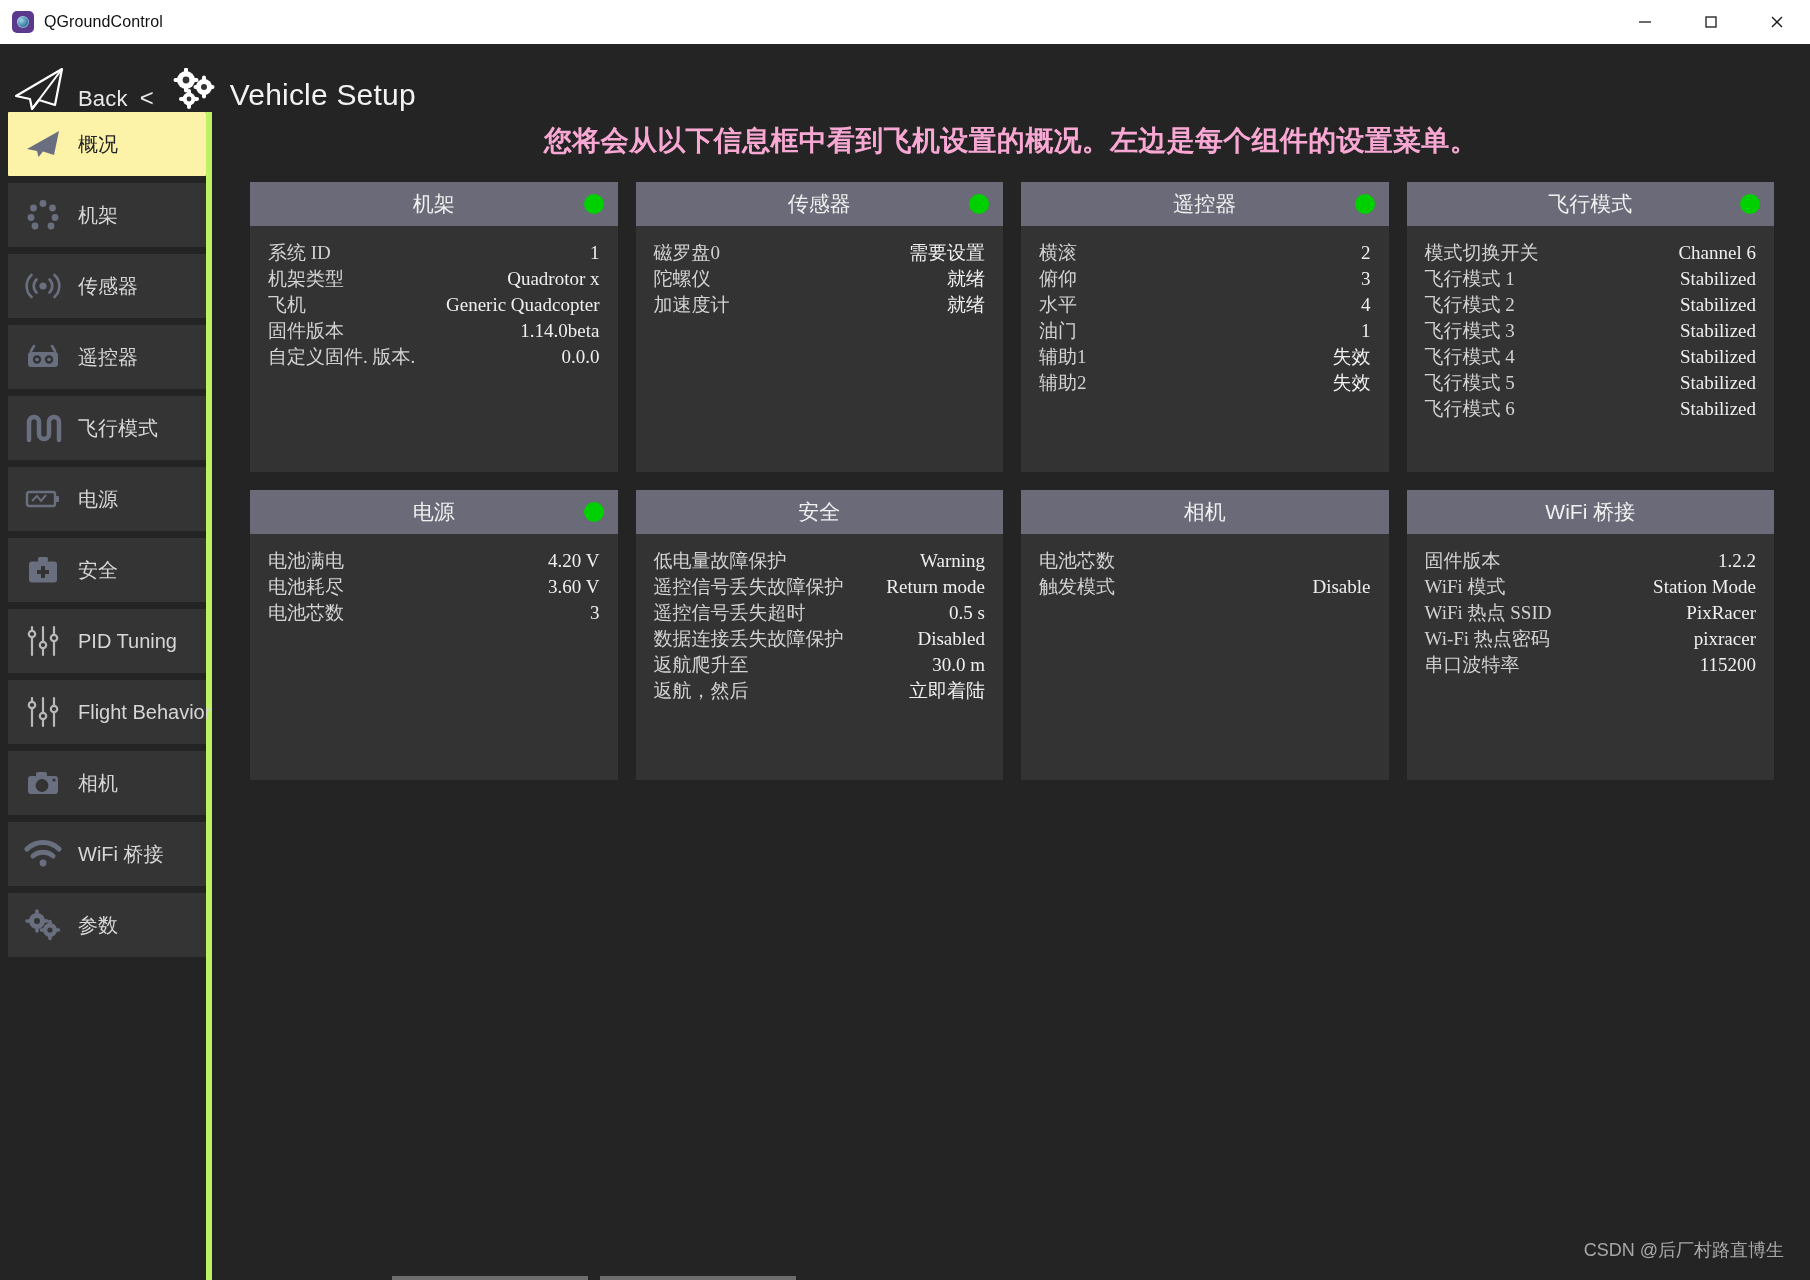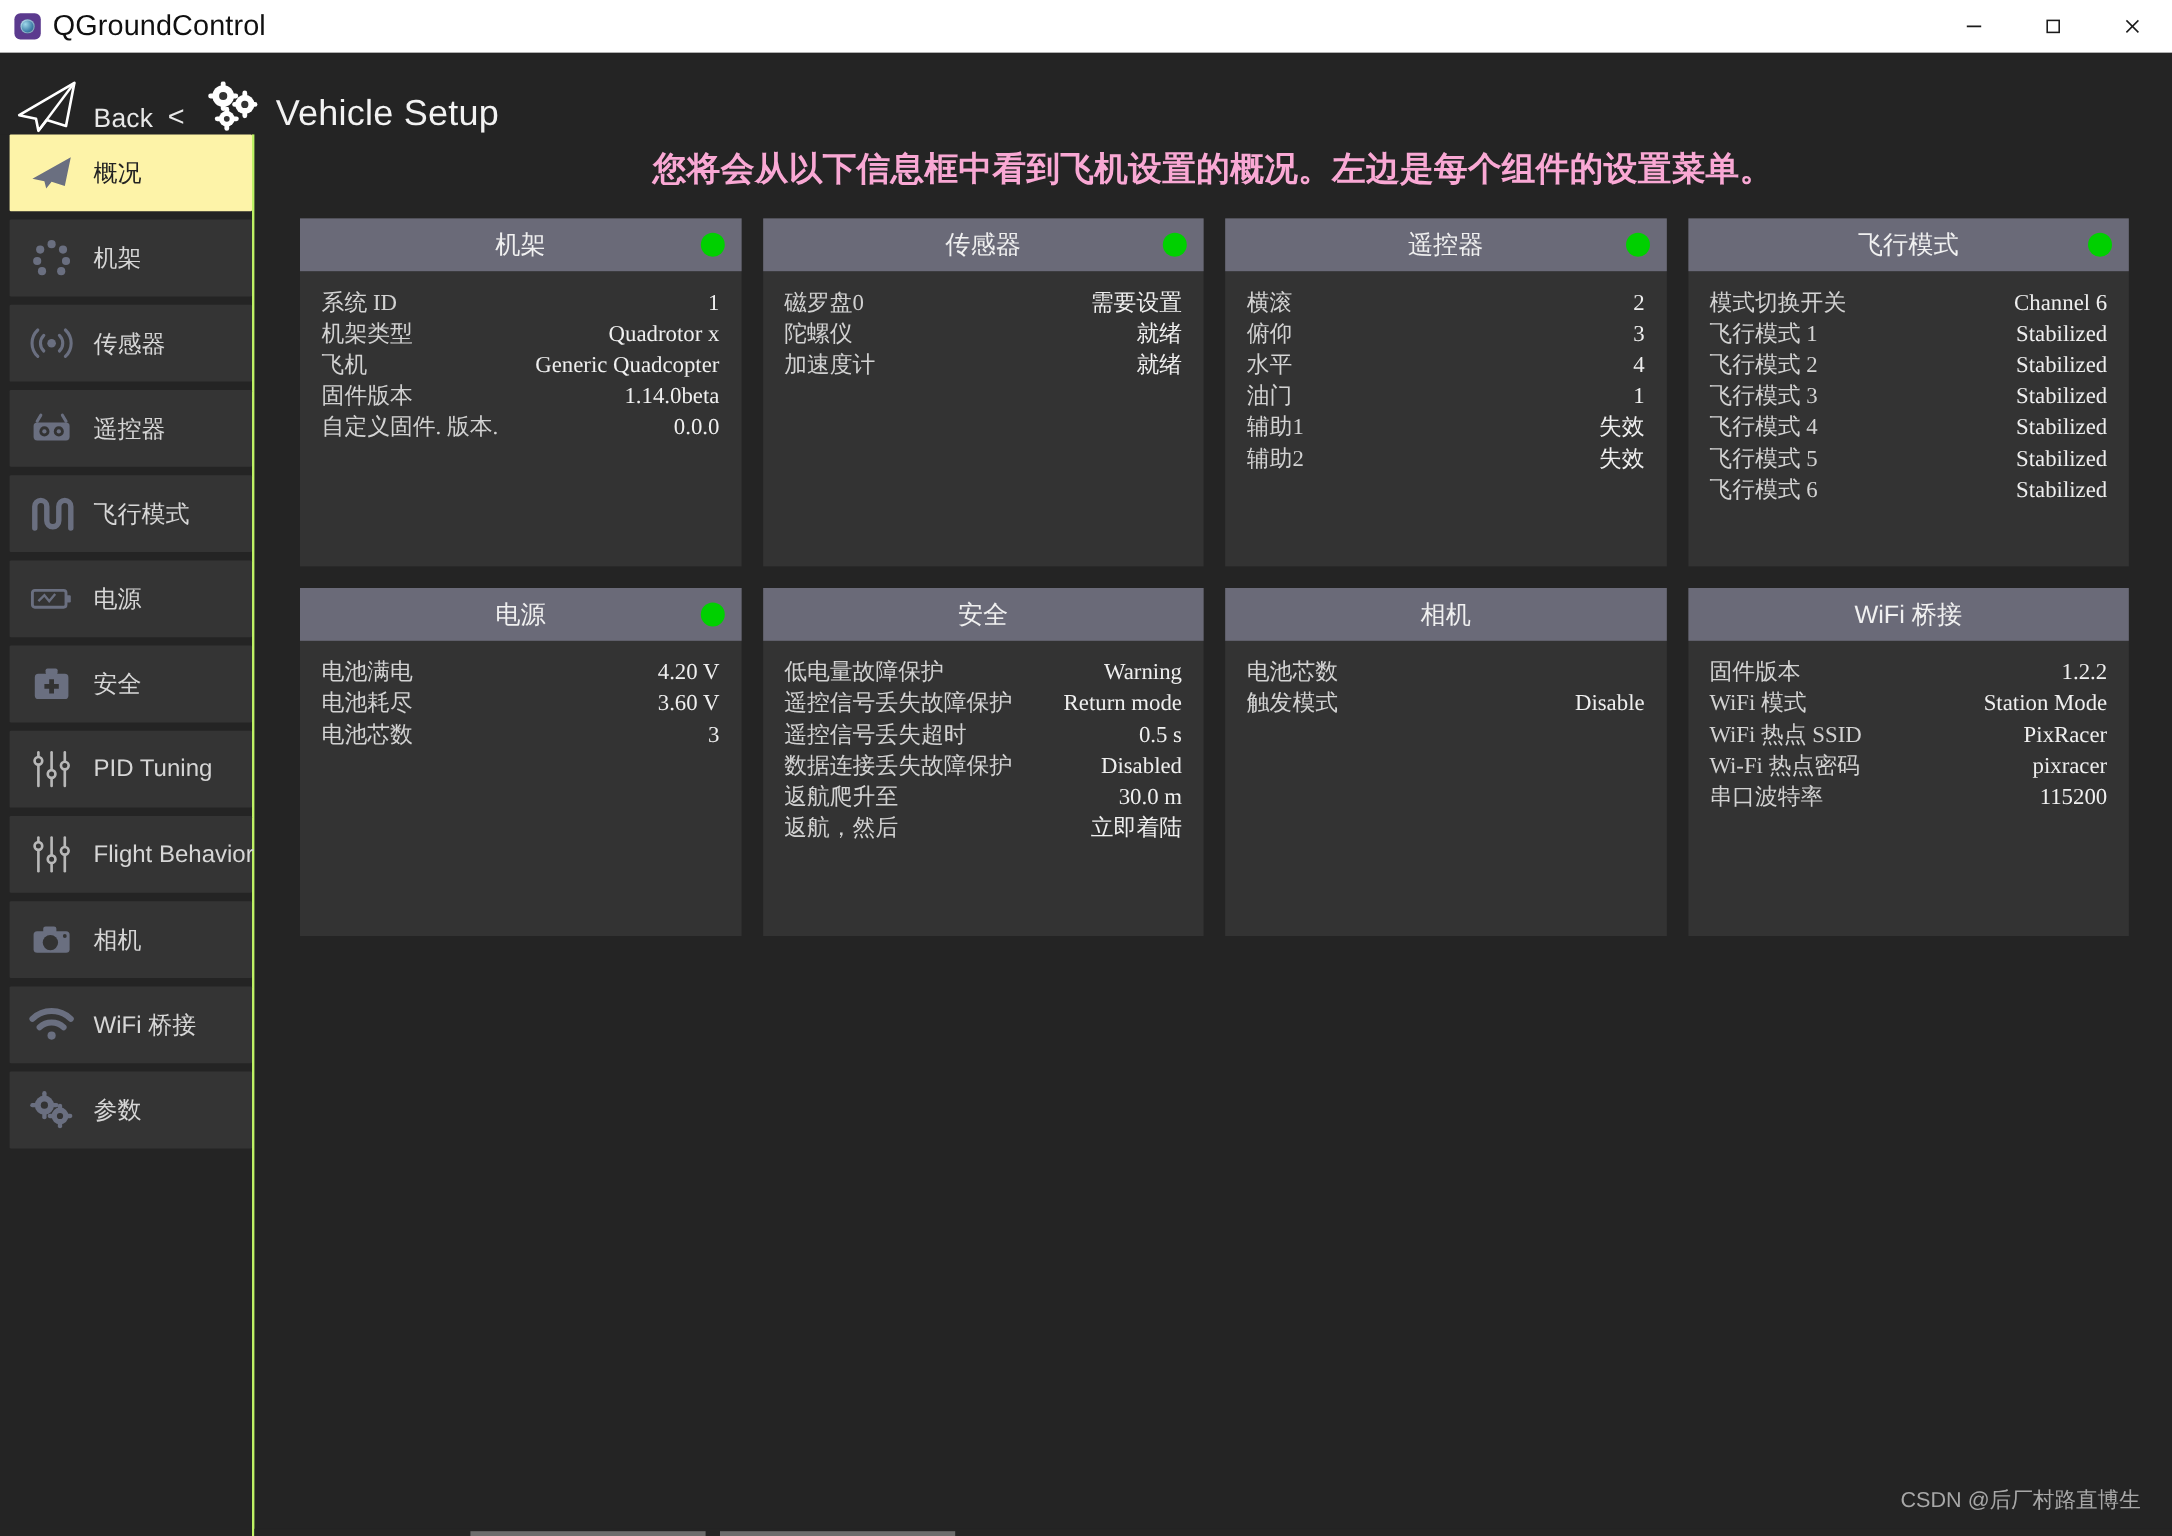--- a/index.html
+++ b/index.html
@@ -25,21 +25,21 @@
     display: flex; align-items: center; justify-content: center;
     position: relative;
   }
   .app-icon::after {
     content: "";
     width: 12px; height: 12px; border-radius: 50%;
     background: radial-gradient(circle at 35% 35%, #9fd8ea 0%, #3f7fa8 55%, #2a4f6e 100%);
     box-shadow: inset 0 0 0 1px #ffffff66;
   }
   .app-title {
-    font-size: 24px; color: #101010; letter-spacing: .1px;
+    font-size: 16px; color: #101010; letter-spacing: .1px;
   }
   .win-buttons {
     position: absolute; right: 0; top: 0; height: 44px;
     display: flex; align-items: stretch;
   }
   .win-btn {
     width: 66px; display: flex; align-items: center; justify-content: center;
     color: #1a1a1a; font-size: 17px; line-height: 1;
   }
   .win-btn svg { display: block; }
@@ -72,21 +72,21 @@
   
   .body-split { display: flex; height: calc(1280px - 44px - 68px); }
 
   
   .sidebar {
     width: 212px;
     flex: none;
     padding: 0 0 0 8px;
     display: flex; flex-direction: column;
     gap: 7px;
-    border-right: 2px solid #bef264;
+    border-right: 6px solid #bef264;
     background: #242424;
   }
   .side-item {
     height: 64px;
     background: #343434;
     display: flex; align-items: center;
     gap: 14px;
     padding-left: 14px;
     color: #d6d6d6;
     font-size: 20px;

